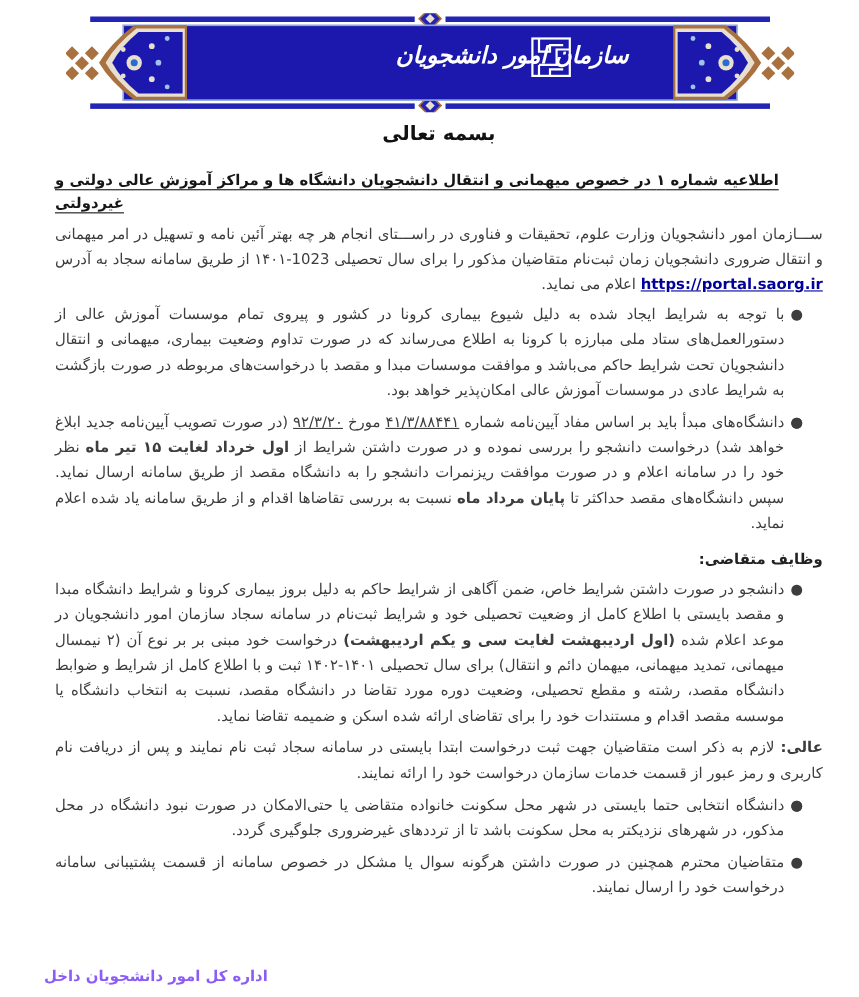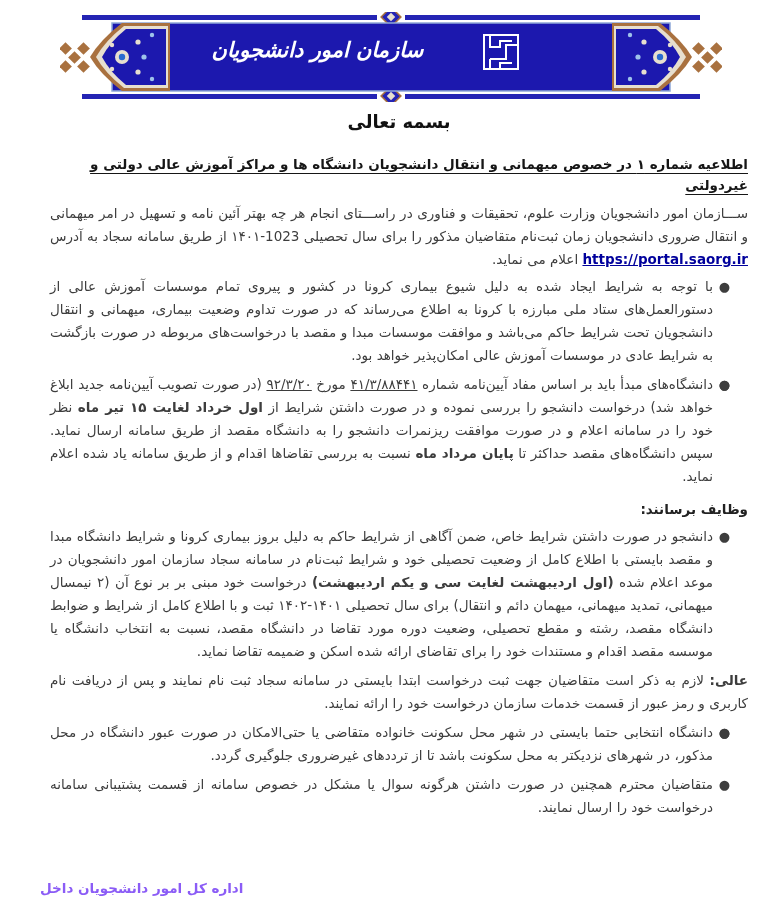--- a/index.html
+++ b/index.html
@@ -6,33 +6,33 @@
   body{
     width:781px;height:906px;overflow:hidden;background:#ffffff;
     font-family:"DejaVu Sans","Liberation Sans",sans-serif;
     color:#3d3d3d;direction:rtl;
   }
   .page{padding:0 33px 0 50px;}
   
   .banner-wrap{margin:12px auto 0;width:662px;height:90px;position:relative;}
   .banner-wrap svg{display:block;}
   .banner-title{
-    position:absolute;top:26px;right:150px;width:360px;text-align:left;
+    position:absolute;top:26px;right:150px;width:360px;text-align:right;
     color:#ffffff;font-size:21px;font-weight:bold;font-style:italic;
     letter-spacing:0.5px;
   }
   
   .bismillah{
     text-align:center;font-weight:bold;font-size:18px;color:#111;
     margin-top:10px;line-height:20px;
   }
   .doc-title{
     margin-top:22px;font-weight:bold;font-size:13.5px;color:#161616;
     text-decoration:underline;text-underline-offset:4px;line-height:21px;
-    text-align:right;
+    text-align:left;
   }
   
   .para{
     font-size:13.5px;line-height:23px;text-align:justify;margin-top:6px;
   }
   .para.note{margin-top:4px;}
   .blist{margin:4px 18px 0 0;}
   .bitem{
     position:relative;padding-right:17px;font-size:13.5px;line-height:23px;
     text-align:justify;margin-bottom:6px;
@@ -134,30 +134,30 @@
     <div class="doc-title">اطلاعیه شماره ۱ در خصوص میهمانی و انتقال دانشجویان دانشگاه ها و مراکز آموزش عالی دولتی و غیردولتی</div>
 
     <div class="para"><span>ســـازمان امور دانشجویان وزارت علوم، تحقیقات و فناوری در راســـتای انجام هر چه بهتر آئین نامه و تسهیل در امر میهمانی و انتقال ضروری دانشجویان زمان ثبت‌نام متقاضیان مذکور را برای سال تحصیلی 1023-۱۴۰۱ از طریق سامانه سجاد به آدرس </span><span class="portal-link" dir="ltr">https://portal.saorg.ir</span><span> اعلام می نماید.</span></div>
 
     <div class="blist">
       <div class="bitem"><span class="bullet-dot">●</span><span><span>با توجه به شرایط ایجاد شده به دلیل شیوع بیماری کرونا در کشور و پیروی تمام موسسات آموزش عالی از دستورالعمل‌های ستاد ملی مبارزه با کرونا به اطلاع می‌رساند که در صورت تداوم وضعیت بیماری، میهمانی و انتقال دانشجویان تحت شرایط حاکم می‌باشد و موافقت موسسات مبدا و مقصد با درخواست‌های مربوطه در صورت بازگشت به شرایط عادی در موسسات آموزش عالی امکان‌پذیر خواهد بود.</span></span></div>
       <div class="bitem"><span class="bullet-dot">●</span></div>
       <div class="bitem"><span class="bullet-dot">●</span><span><span>دانشگاه‌های مبدأ باید بر اساس مفاد آیین‌نامه  شماره </span><span style="text-decoration: underline;">۴۱/۳/۸۸۴۴۱</span><span> مورخ </span><span style="text-decoration: underline;">۹۲/۳/۲۰</span><span> (در صورت تصویب آیین‌نامه جدید ابلاغ خواهد شد) درخواست دانشجو را بررسی نموده و در صورت داشتن شرایط از </span><span style="font-weight: bold;">اول خرداد لغایت ۱۵ تیر ماه</span><span> نظر خود را در سامانه اعلام و در صورت موافقت ریزنمرات دانشجو را به دانشگاه مقصد از طریق سامانه ارسال نماید. سپس دانشگاه‌های مقصد حداکثر تا </span><span style="font-weight: bold;">پایان مرداد ماه</span><span> نسبت به بررسی تقاضاها اقدام و از طریق سامانه یاد شده اعلام نماید.</span></span></div>
     </div>
 
-    <div class="section-heading">وظایف برسانند:</div>
+    <div class="section-heading">وظایف متقاضی:</div>
 
     <div class="blist">
       <div class="bitem"><span class="bullet-dot">●</span><span><span>دانشجو در صورت داشتن شرایط خاص، ضمن آگاهی از شرایط حاکم به دلیل بروز بیماری کرونا و شرایط دانشگاه مبدا و مقصد بایستی با اطلاع کامل از وضعیت تحصیلی خود و شرایط ثبت‌نام در سامانه سجاد سازمان امور دانشجویان در موعد اعلام شده </span><span style="font-weight: bold;">(اول اردیبهشت لغایت سی و یکم اردیبهشت)</span><span> درخواست خود مبنی بر بر نوع آن (۲ نیمسال میهمانی، تمدید میهمانی، میهمان دائم و انتقال) برای سال تحصیلی ۱۴۰۱-۱۴۰۲ ثبت و با اطلاع کامل از شرایط و ضوابط دانشگاه مقصد، رشته و مقطع تحصیلی، وضعیت دوره مورد تقاضا در دانشگاه مقصد، نسبت به انتخاب دانشگاه یا موسسه مقصد اقدام و مستندات خود را برای تقاضای ارائه شده اسکن و ضمیمه تقاضا نماید.</span></span></div>
     </div>
 
     <div class="para note"><span style="font-weight: bold;">عالی:</span><span> لازم به ذکر است متقاضیان جهت ثبت درخواست ابتدا بایستی در سامانه سجاد ثبت نام نمایند و پس از دریافت نام کاربری و رمز عبور از قسمت خدمات سازمان درخواست خود را ارائه نمایند.</span></div>
 
     <div class="blist">
       <div class="bitem"><span class="bullet-dot">●</span></div>
-      <div class="bitem"><span class="bullet-dot">●</span><span><span>دانشگاه انتخابی حتما بایستی در شهر محل سکونت خانواده متقاضی یا حتی‌الامکان در صورت عبور دانشگاه در محل مذکور، در شهرهای نزدیکتر به محل سکونت باشد تا از ترددهای غیرضروری جلوگیری گردد.</span></span></div>
+      <div class="bitem"><span class="bullet-dot">●</span><span><span>دانشگاه انتخابی حتما بایستی در شهر محل سکونت خانواده متقاضی یا حتی‌الامکان در صورت نبود دانشگاه در محل مذکور، در شهرهای نزدیکتر به محل سکونت باشد تا از ترددهای غیرضروری جلوگیری گردد.</span></span></div>
       <div class="bitem"><span class="bullet-dot">●</span><span><span>متقاضیان محترم همچنین در صورت داشتن هرگونه سوال یا مشکل در خصوص سامانه از قسمت پشتیبانی سامانه درخواست خود را ارسال نمایند.</span></span></div>
     </div>
   </div>
 
   <div class="footer-sign">اداره کل امور دانشجویان داخل</div>
 
 </div>
 
 </body></html>

